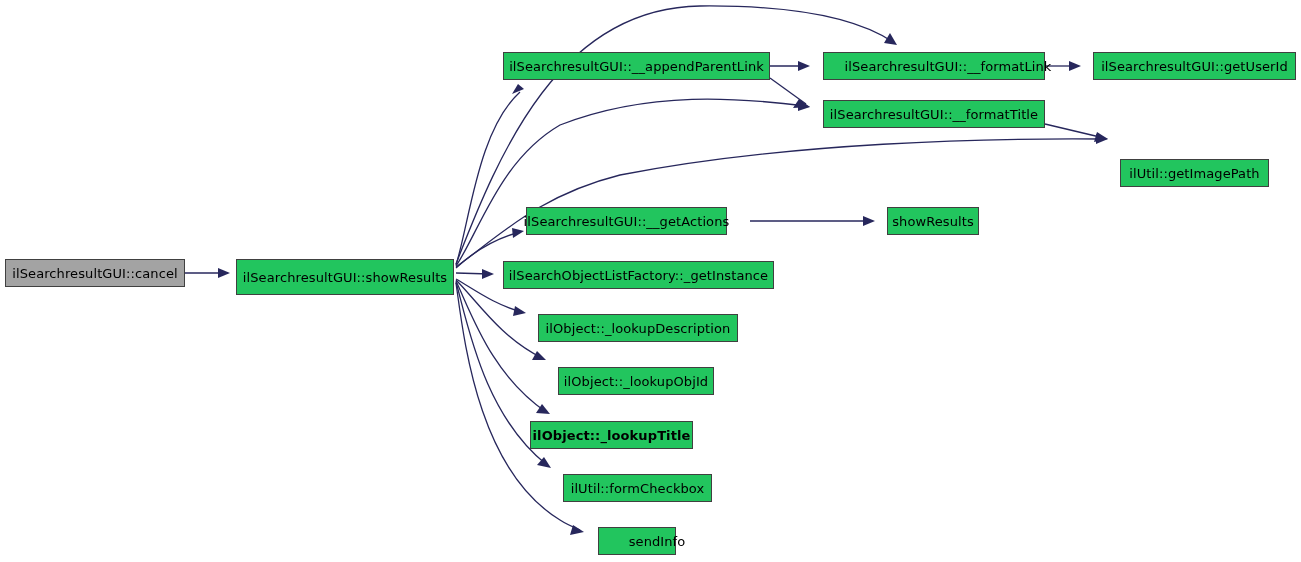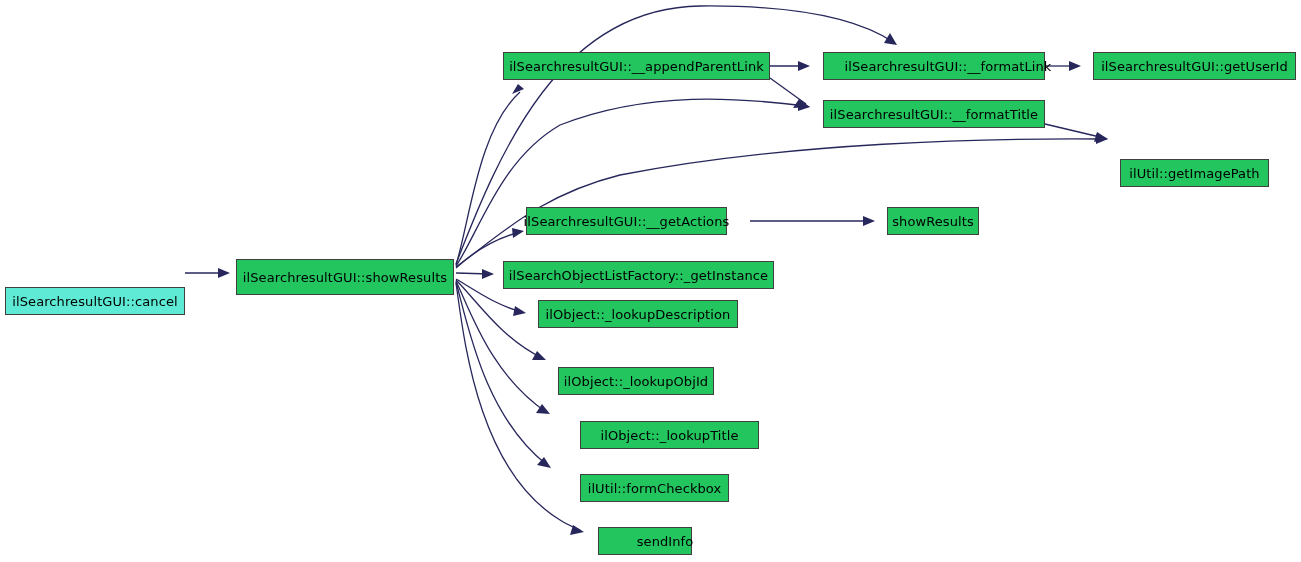--- a/index.html
+++ b/index.html
@@ -32,22 +32,21 @@
     color: #000000;
     font-size: 13px;
     line-height: 1;
     display: flex;
     align-items: center;
     justify-content: center;
     white-space: nowrap;
     letter-spacing: 0.1px;
   }
   .node.highlight {
-    background: #5eead4;
-    margin-top: 28px;
+    background: #a3a3a3;
   }
   .node .node-label {
     display: block;
     padding: 0 6px;
   }
   .edge-path {
     fill: none;
     stroke: #27275c;
     stroke-width: 1.3;
   }
@@ -154,29 +153,29 @@
       </div>
       <div class="node" style="left: 526px; top: 207px; width: 201px; height: 28px;">
         <span class="node-label">ilSearchresultGUI::__getActions</span>
       </div>
       <div class="node" style="left: 887px; top: 207px; width: 92px; height: 28px;">
         <span class="node-label">showResults</span>
       </div>
       <div class="node" style="left: 503px; top: 261px; width: 271px; height: 28px; align-items: center;">
         <span class="node-label">ilSearchObjectListFactory::_getInstance</span>
       </div>
-      <div class="node" style="left: 538px; top: 300px; width: 200px; height: 28px;">
+      <div class="node" style="left: 538px; top: 314px; width: 200px; height: 28px;">
         <span class="node-label">ilObject::_lookupDescription</span>
       </div>
       <div class="node" style="left: 558px; top: 367px; width: 156px; height: 28px;">
         <span class="node-label">ilObject::_lookupObjId</span>
       </div>
-      <div class="node" style="left: 580px; top: 421px; width: 179px; height: 28px;">
+      <div class="node" style="left: 530px; top: 421px; width: 163px; height: 28px; font-weight: bold;">
         <span class="node-label">ilObject::_lookupTitle</span>
       </div>
-      <div class="node" style="left: 563px; top: 474px; width: 149px; height: 28px; margin-left: 17px;">
+      <div class="node" style="left: 563px; top: 474px; width: 149px; height: 28px;">
         <span class="node-label">ilUtil::formCheckbox</span>
       </div>
-      <div class="node" style="left: 598px; top: 527px; width: 94px; height: 28px; padding-left: 40px;">
+      <div class="node" style="left: 598px; top: 527px; width: 78px; height: 28px; padding-left: 40px;">
         <span class="node-label">sendInfo</span>
       </div>
     </div>
 </div>
 
 </body></html>

